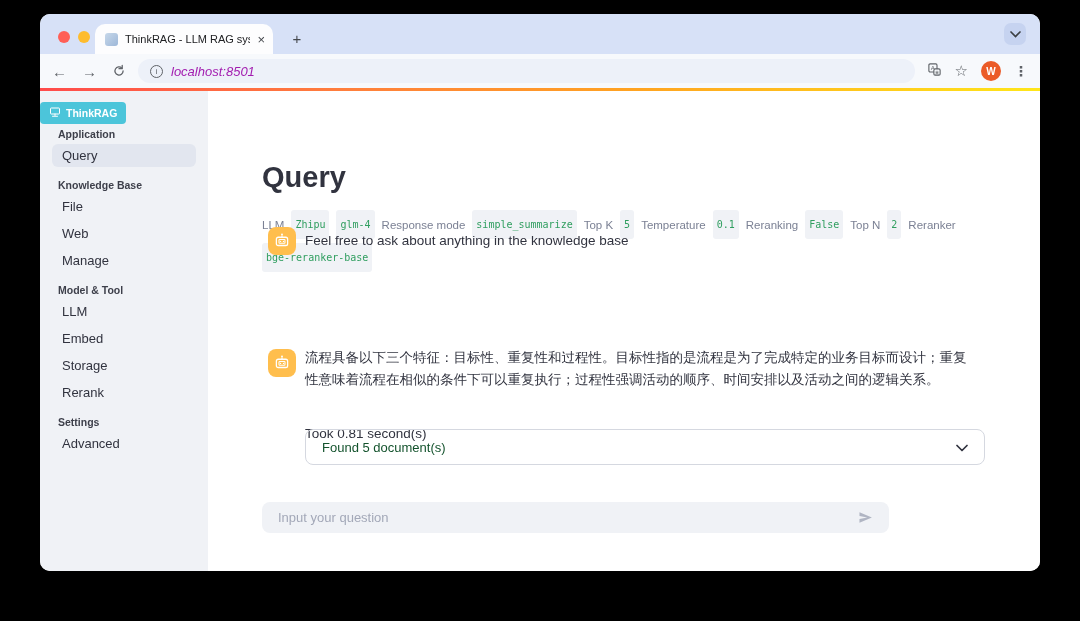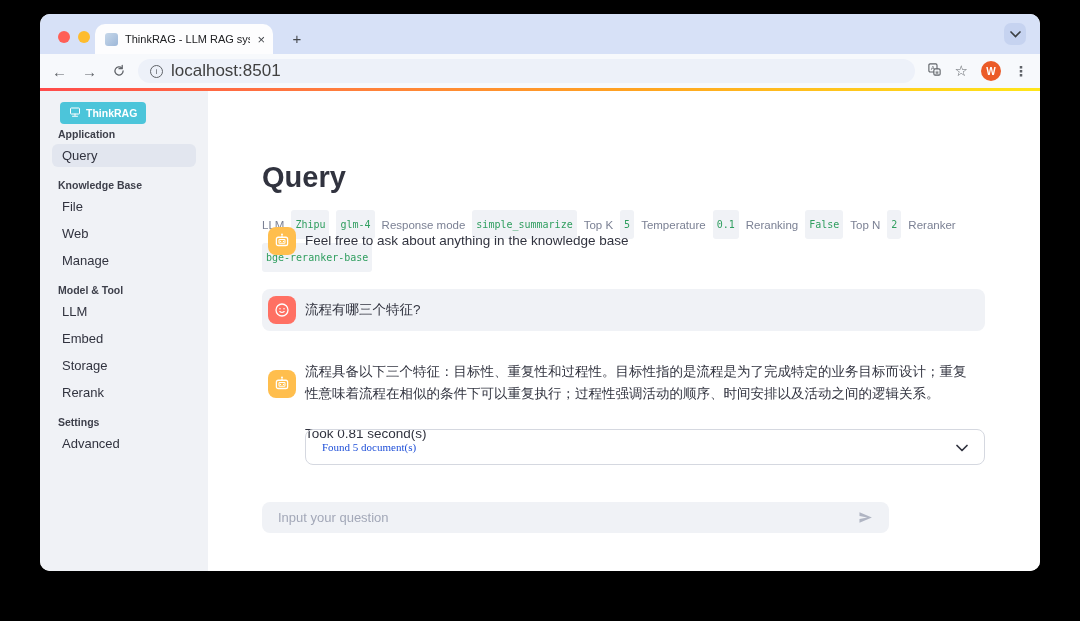--- a/index.html
+++ b/index.html
@@ -36,60 +36,60 @@
   .strip-chevron{position:absolute; right:14px; top:9px; width:22px; height:22px; border-radius:7px;
     background:#c6d3f0; display:flex; align-items:center; justify-content:center;}
   
   .toolbar{height:34px; background:#f7f9fc; display:flex; align-items:center; padding:0 12px; flex:none;}
   .nav-ic{font-size:15px; color:#5f6368; margin-right:15px; line-height:1;}
   .reload-ic{margin-right:12px; display:flex;}
   .urlbar{flex:1; height:24px; background:#edf1f9; border-radius:12px; display:flex; align-items:center;
     padding:0 12px; gap:8px; margin-right:12px;}
   .info-ic{width:13px;height:13px;border:1.4px solid #5f6368;border-radius:50%;font-size:8px;color:#5f6368;
     display:flex;align-items:center;justify-content:center;font-style:normal;flex:none;}
-  .url-text{font-size:17px; color:#404040;}
+  .url-text{font-size:13px; color:#a21caf;font-style:italic;}
   .tb-right{display:flex; align-items:center; gap:13px;}
   .star-ic{font-size:15px; color:#5f6368;}
   .profile-avatar{width:20px;height:20px;border-radius:50%;background:var(--profile-avatar);color:#fff;
     font-size:10px;font-weight:700;display:flex;align-items:center;justify-content:center;}
   .dots-ic{font-size:14px;color:#5f6368;font-weight:700;}
   
   .grad{height:3px; flex:none;
     background:linear-gradient(90deg,var(--gradient-start) 0%,#ff7e3d 30%,var(--gradient-mid) 60%,var(--gradient-end) 100%);}
   
   .content{flex:1; display:flex; min-height:0;}
   .sidebar{width:168px; flex:none; background:var(--sidebar-bg); padding-top:11px;}
-  .side-badge{display:inline-flex; align-items:center; gap:5px; margin-left:20px; height:22px;
+  .side-badge{display:inline-flex; align-items:center; gap:5px; height:22px;
     padding:0 9px; border-radius:4px; background:var(--accent); color:#fff; font-size:10.5px; font-weight:700;}
   .side-head{margin:12px 18px 4px; font-size:10.5px; font-weight:700; color:#3d3f4a;}
   .side-head.first{margin-top:4px;}
   .side-item{margin:4px 12px 0; padding:4px 10px; font-size:13px; color:#31333f; border-radius:6px; cursor:default;}
   .side-item.active{background:#e2e6ef;}
   .main{flex:1; position:relative; background:#fff;}
   .page-title{position:absolute; left:54px; top:70px; font-size:29px; font-weight:700; color:#31333f;}
   .caption{position:absolute; left:54px; top:119px; width:740px; display:flex; flex-wrap:wrap;
     align-items:center; column-gap:7px; row-gap:4px; font-size:11.5px; color:#7b8194;}
   .cap-code{font-family:"DejaVu Sans Mono","Liberation Mono",monospace; font-size:10px;
     color:var(--code-green); background:#f0f2f6; padding:9px 4px; border-radius:3px;}
   .msg{position:absolute; left:54px; width:723px; display:flex; gap:9px;}
   .avatar{width:28px; height:28px; border-radius:8px; flex:none; margin-left:6px;
     display:flex; align-items:center; justify-content:center;}
   .avatar.bot{background:var(--assistant-avatar);}
   .avatar.usr{background:var(--user-avatar);}
   .msg-text{font-size:13.5px; color:#31333f; line-height:1.65;}
   .msg-greeting{top:130px; height:40px; align-items:center;}
   .msg-user{top:198px; height:42px; align-items:center; background:#f0f2f6; border-radius:8px;}
-  .msg-answer{top:268px; align-items:center;}
+  .msg-answer{top:254px; align-items:flex-start;}
   .msg-answer .avatar{margin-top:4px;}
   .msg-answer .msg-text{padding-top:2px; width:672px;}
   .took{position:absolute; left:97px; top:335px; font-size:13.5px; color:#31333f;}
   .expander{position:absolute; left:97px; top:338px; width:680px; height:36px;
     border:1px solid #d5d8e0; border-radius:8px; display:flex; align-items:center;
     padding:0 16px; justify-content:space-between; cursor:default;}
-  .expander-label{font-size:11px; color:#1d4ed8;font-family:Liberation Serif, serif;}
+  .expander-label{font-size:13px; color:#14532d;}
   .chat-input-wrap{position:absolute; left:54px; top:411px; width:627px; height:31px;
     background:#f0f2f6; border-radius:8px; display:flex; align-items:center; padding:0 12px 0 16px;}
   .chat-input{flex:1; border:none; outline:none; background:transparent; font-size:13px;
     font-family:"Liberation Sans","DejaVu Sans",sans-serif; color:#31333f;}
   .chat-input::placeholder{color:#a3a8b8;}
   .send-btn{display:flex; align-items:center; justify-content:center; width:24px; height:24px; flex:none;}
 </style>
 </head>
 <body>
 
@@ -203,31 +203,20 @@
               <path d="M12 4.8 V7" stroke="#fff" stroke-width="1.5"></path>
               <rect x="4.5" y="7" width="15" height="11" rx="2.5" fill="none" stroke="#fff" stroke-width="1.7"></rect>
               <rect x="8" y="10" width="8" height="5" rx="1" fill="none" stroke="#fff" stroke-width="1.4"></rect>
               <circle cx="10" cy="12.5" r="0.9" fill="#fff"></circle>
               <circle cx="14" cy="12.5" r="0.9" fill="#fff"></circle>
             </svg>
         </span>
         <span class="msg-text">Feel free to ask about anything in the knowledge base</span>
       </div>
 
-      <div class="msg msg-user">
-        <span class="avatar usr">
-          <svg width="18" height="18" viewBox="0 0 24 24">
-              <circle cx="12" cy="12" r="8" fill="none" stroke="#fff" stroke-width="1.7"></circle>
-              <circle cx="9.3" cy="10.3" r="1" fill="#fff"></circle>
-              <circle cx="14.7" cy="10.3" r="1" fill="#fff"></circle>
-              <path d="M9 14 q3 2.6 6 0" fill="none" stroke="#fff" stroke-width="1.5" stroke-linecap="round"></path>
-            </svg>
-        </span>
-        <span class="msg-text">流程有哪三个特征?</span>
-      </div>
 
       <div class="msg msg-answer">
         <span class="avatar bot">
           <svg width="18" height="18" viewBox="0 0 24 24">
               <circle cx="12" cy="3.4" r="1.3" fill="#fff"></circle>
               <path d="M12 4.8 V7" stroke="#fff" stroke-width="1.5"></path>
               <rect x="4.5" y="7" width="15" height="11" rx="2.5" fill="none" stroke="#fff" stroke-width="1.7"></rect>
               <rect x="8" y="10" width="8" height="5" rx="1" fill="none" stroke="#fff" stroke-width="1.4"></rect>
               <circle cx="10" cy="12.5" r="0.9" fill="#fff"></circle>
               <circle cx="14" cy="12.5" r="0.9" fill="#fff"></circle>

